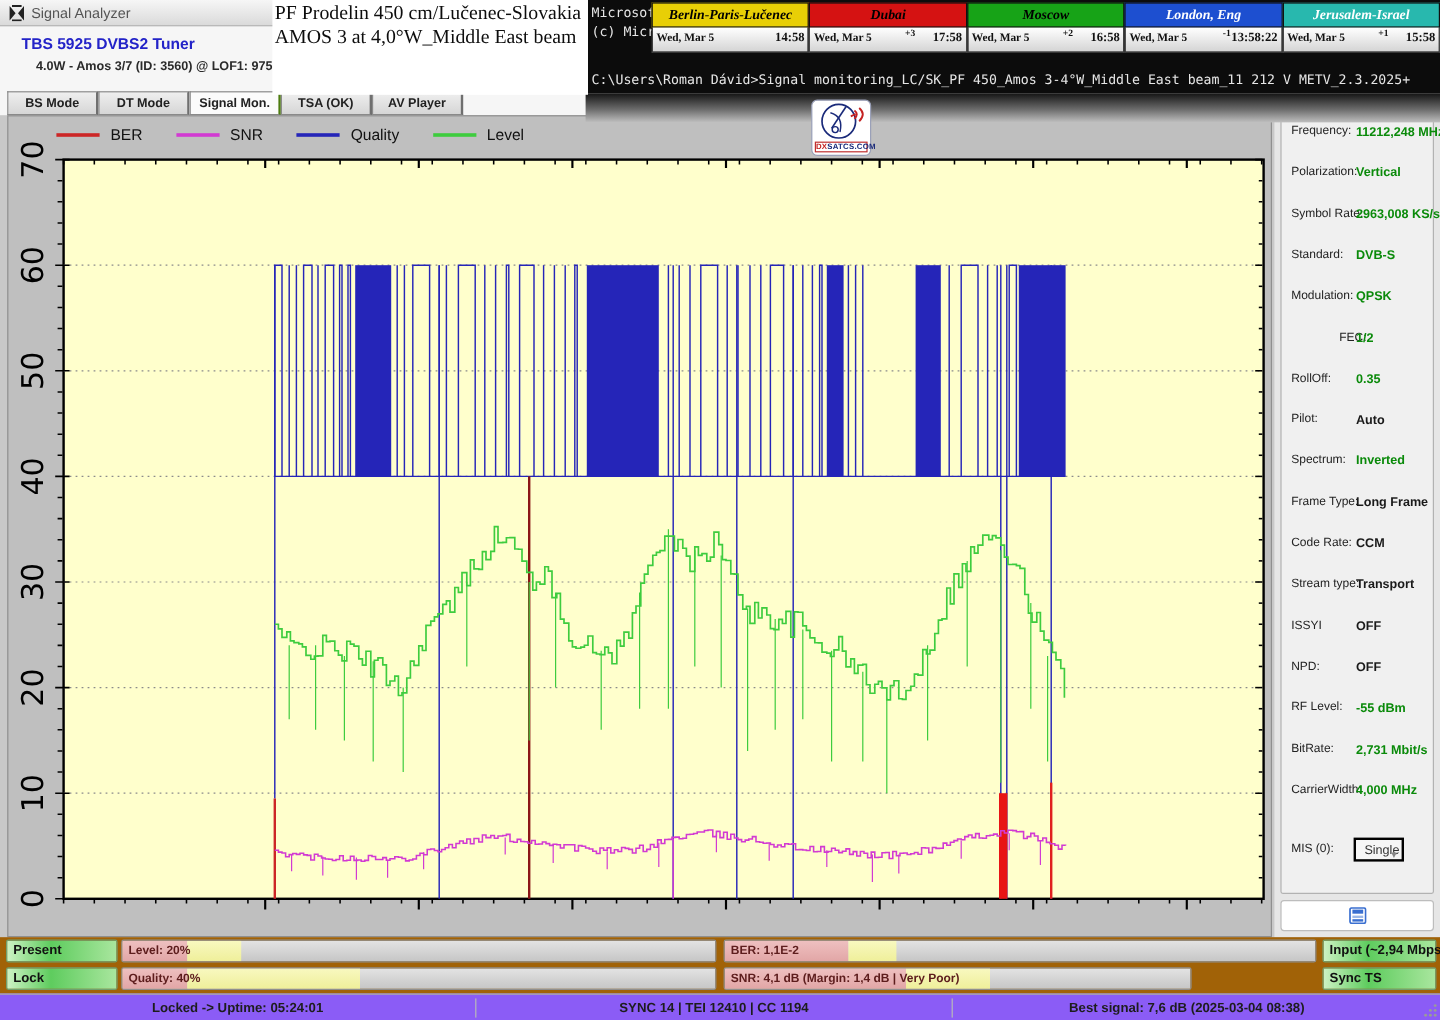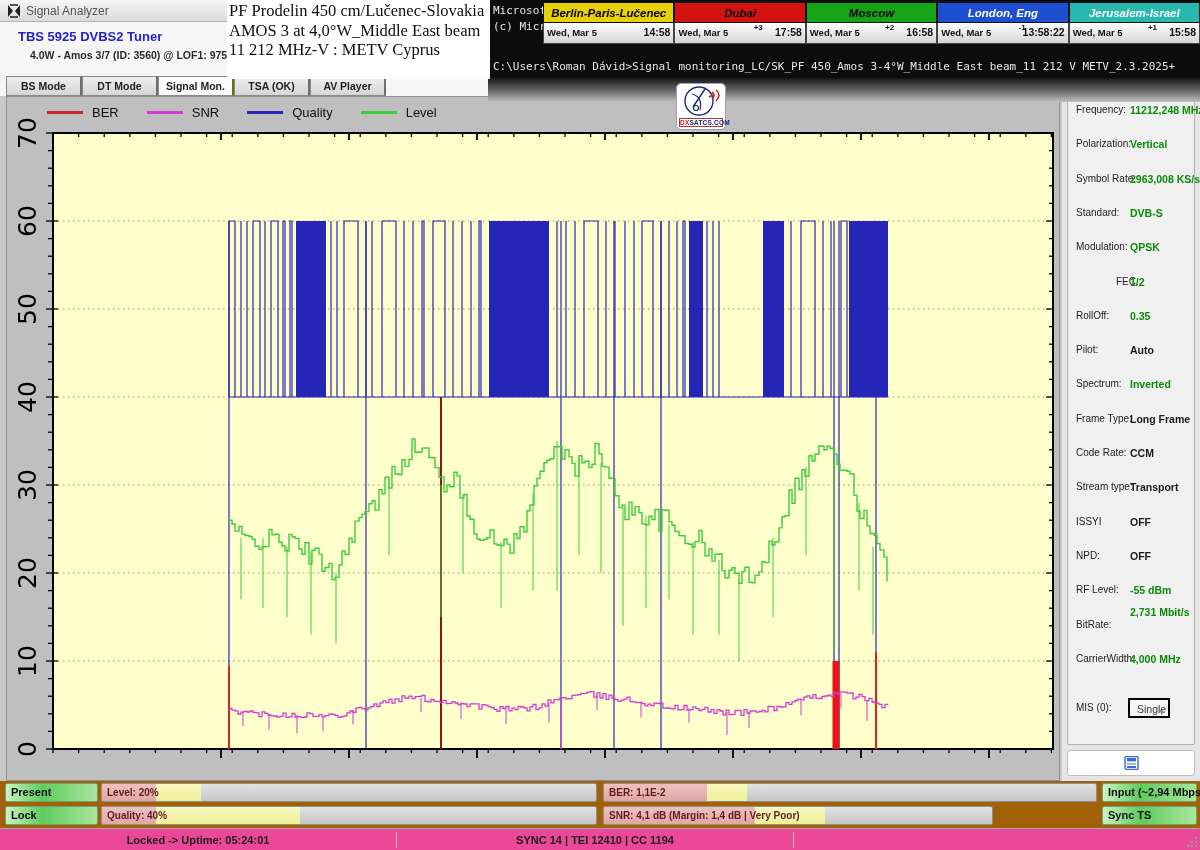--- a/index.html
+++ b/index.html
@@ -28,21 +28,21 @@
 
   
   .console { left:488px; top:0; width:712px; height:78px; background:#0c0c0c; z-index:5; }
   .console-line { position:absolute; left:5px; font-family:"DejaVu Sans Mono", monospace;
     font-size:11px; color:#e6e6e6; white-space:nowrap; }
   .console-shadow { left:488px; top:78px; width:712px; height:24px; z-index:5;
     background:linear-gradient(#161616,#6c6c6c 55%, #bfbfbf); }
 
   
   .clocks { left:543px; top:2px; width:657px; height:42px; display:flex; z-index:6; background:#000; }
-  .clock { flex:1; min-width:0; }
+  .clock { flex:1; min-width:0;font-family:Liberation Serif, serif; }
   .clock-header { height:21px; line-height:20px; text-align:center; font-size:11.5px;
     font-weight:bold; font-style:italic; border:1px solid #111; white-space:nowrap; overflow:hidden; }
   .clock-body { height:21px; position:relative; background:linear-gradient(#ffffff,#d4d4d4);
     border:1px solid #444; border-top:none; }
   .clock-date { position:absolute; left:3px; top:4px; font-size:9.5px; font-weight:bold; color:#111; white-space:nowrap; }
   .clock-offset { position:absolute; right:42px; top:0px; font-size:8px; font-weight:bold; color:#111; }
   .clock-time { position:absolute; right:3px; top:3px; font-size:10.5px; font-weight:bold; color:#111; white-space:nowrap; }
 
   
   .logo { left:676px; top:83px; width:50px; height:47px; background:#fff; border:1px solid #9aa0b8;
@@ -80,21 +80,21 @@
     font-size:11px; font-weight:bold; color:#111; line-height:17px; padding-left:5px; white-space:nowrap; }
   .g-bar { position:absolute; height:19px; border:1px solid #8f8f8f; border-radius:2px;
     background:linear-gradient(#e3e3e3,#c6c6c6); overflow:hidden; }
   .g-seg { position:absolute; top:0; bottom:0; }
   .g-seg.pink { background:linear-gradient(#eec0c0,#e2a6a6); }
   .g-seg.yellow { background:linear-gradient(#f8f8c0,#efef9a); }
   .g-label { position:absolute; left:5px; top:0; font-size:10px; font-weight:bold; color:#5d1d1d;
     line-height:18px; white-space:nowrap; z-index:2; }
 
   
-  .statusbar { left:0; top:828px; width:1200px; height:22px; background:#ec4899; border-top:1px solid #a8a8a8; }
+  .statusbar { left:0; top:828px; width:1200px; height:22px; background:#8b5cf6; border-top:1px solid #a8a8a8; }
   .sb-sec { position:absolute; top:0; height:22px; line-height:22px; text-align:center;
     font-size:11px; font-weight:bold; color:#1d1d1d; white-space:nowrap; }
   .sb-div { position:absolute; top:3px; width:1px; height:16px; background:#b8b8b8; }
   .grip { position:absolute; right:2px; top:6px; width:13px; height:13px; }
 </style>
 </head>
 <body>
 
 <div id="app">
 
@@ -114,21 +114,20 @@
       <div class="tab">DT Mode</div>
       <div class="tab active">Signal Mon.</div>
       <div class="tab">TSA (OK)</div>
       <div class="tab">AV Player</div>
     </div>
   </div>
 
   <div class="abs overlay-text">
     <div>PF Prodelin 450 cm/Lučenec-Slovakia</div>
     <div>AMOS 3 at 4,0°W_Middle East beam</div>
-    <div>11 212 MHz-V : METV Cyprus</div>
   </div>
 
   <div class="abs console">
     <div class="console-line" style="top:4px">Microsof</div>
     <div class="console-line" style="top:20px">(c) Micr</div>
     <div class="console-line" style="top:60px">C:\Users\Roman Dávid&gt;Signal monitoring_LC/SK_PF 450_Amos 3-4°W_Middle East beam_11 212 V METV_2.3.2025+</div>
   </div>
   <div class="abs console-shadow"></div>
 
   <div class="abs clocks">
@@ -528,21 +527,21 @@
           <div class="prow-value" style="top: 361px;">CCM</div>
           <div class="prow-label" style="top: 395px;">Stream type:</div>
           <div class="prow-value" style="top: 395px;">Transport</div>
           <div class="prow-label" style="top: 430px;">ISSYI</div>
           <div class="prow-value" style="top: 430px;">OFF</div>
           <div class="prow-label" style="top: 464px;">NPD:</div>
           <div class="prow-value" style="top: 464px;">OFF</div>
           <div class="prow-label" style="top: 498px;">RF Level:</div>
           <div class="prow-value green" style="top: 498px;">-55 dBm</div>
           <div class="prow-label" style="top: 533px;">BitRate:</div>
-          <div class="prow-value green" style="top: 520px;">2,731 Mbit/s</div>
+          <div class="prow-value green" style="top: 533px;">2,731 Mbit/s</div>
           <div class="prow-label" style="top: 567px;">CarrierWidth:</div>
           <div class="prow-value green" style="top: 567px;">4,000 MHz</div>
         </div>
       <div class="prow-label" style="top:616px">MIS (0):</div>
       <div class="mis-select" style="top:612px">
         <span>Single</span>
         <span class="mis-chevron">▾</span>
       </div>
     </div>
   </div>
@@ -582,20 +581,21 @@
       <div class="g-label">SNR: 4,1 dB (Margin: 1,4 dB | Very Poor)</div>
     </div>
     <div class="g-ind" style="left:1102px; top:25px; width:95px">Sync TS</div>
   </div>
 
   <div class="abs statusbar">
     <div class="sb-sec" style="left:0; width:396px">Locked -&gt; Uptime: 05:24:01</div>
     <div class="sb-div" style="left:396px"></div>
     <div class="sb-sec" style="left:397px; width:396px">SYNC 14 | TEI 12410 | CC 1194</div>
     <div class="sb-div" style="left:793px"></div>
+    <div class="sb-sec" style="left:794px; width:390px">Best signal: 7,6 dB (2025-03-04 08:38)</div>
     <svg class="grip" viewBox="0 0 13 13">
       <g fill="#9a9a9a">
           <circle cx="11" cy="3" r="1.2"></circle>
           <circle cx="11" cy="7" r="1.2"></circle>
           <circle cx="11" cy="11" r="1.2"></circle>
           <circle cx="7" cy="7" r="1.2"></circle>
           <circle cx="7" cy="11" r="1.2"></circle>
           <circle cx="3" cy="11" r="1.2"></circle>
         </g>
     </svg>

